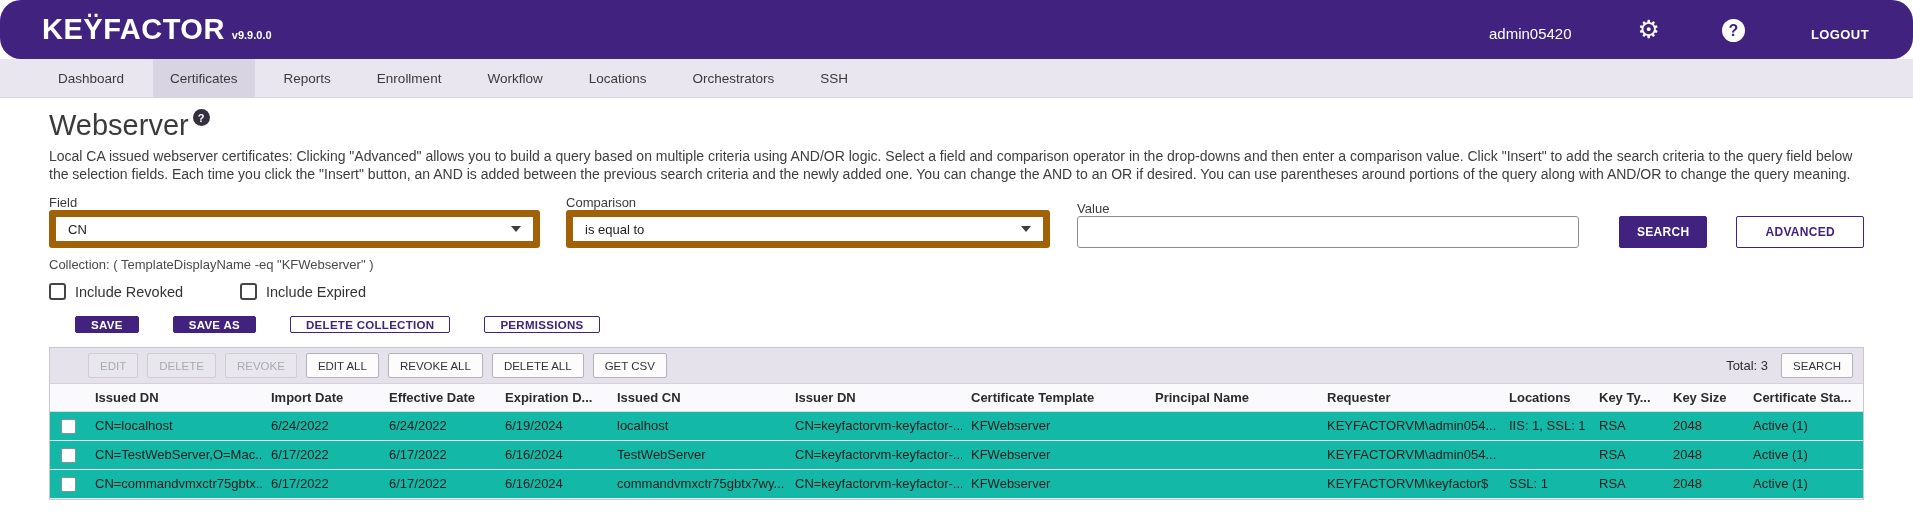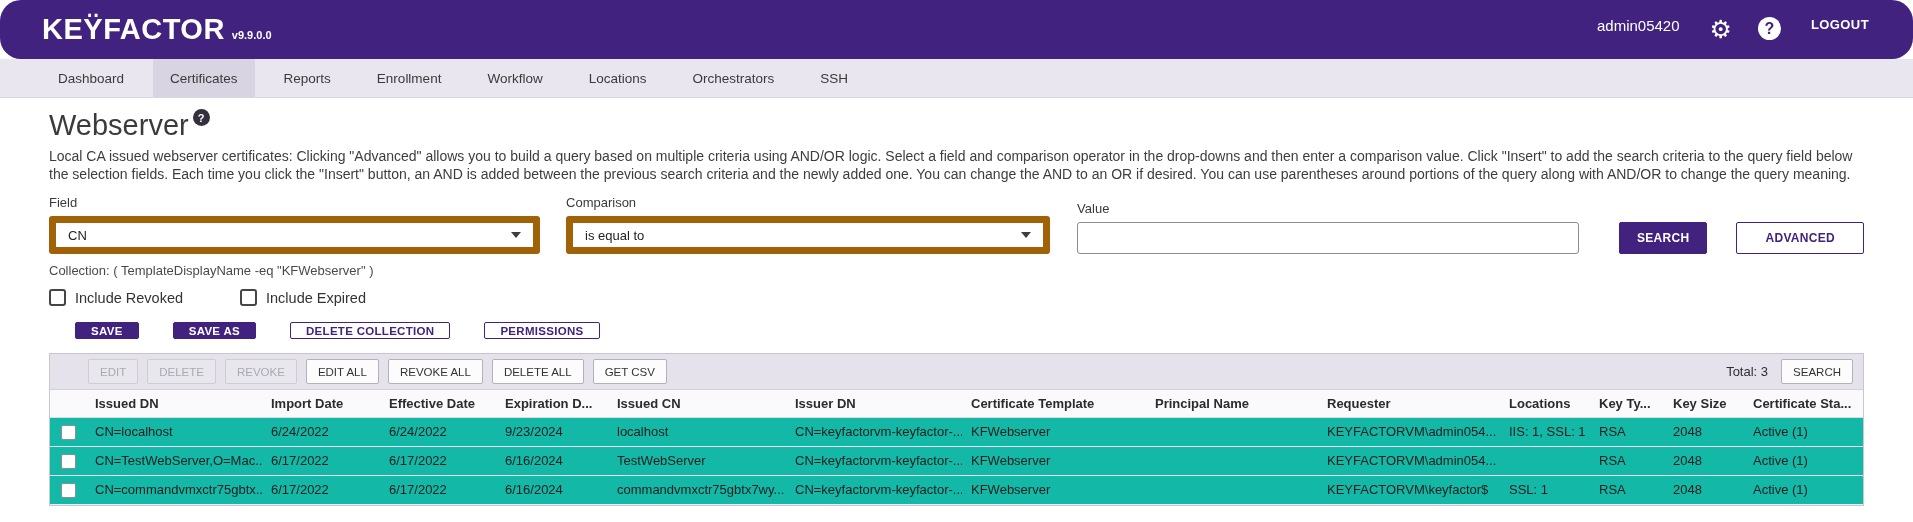--- a/index.html
+++ b/index.html
@@ -5,41 +5,41 @@
   :root { --brand:#41227E; }
   * { margin:0; padding:0; box-sizing:border-box; }
   html,body { width:1913px; height:522px; }
   body { font-family:"Liberation Sans","DejaVu Sans",sans-serif; background:#fff; overflow:hidden; color:#222; }
 
   
   .topbar { height:59px; background:var(--brand); display:flex; align-items:center; padding:0 44px 0 42px;border-radius:21px; }
   .logo-wrap { display:flex; align-items:baseline; color:#fff; }
   .logo { font-size:29px; font-weight:700; letter-spacing:0.5px; cursor:pointer; }
   .version { font-size:11px; font-weight:700; margin-left:7px; }
-  .topbar-right { margin-left:auto; display:flex; align-items:flex-start; color:#fff; }
+  .topbar-right { margin-left:auto; display:flex; align-items:flex-end; color:#fff;gap:36px; }
   .username { font-size:15px; margin-right:30px; cursor:pointer; }
   .gear-icon { font-size:25px; line-height:1; margin-right:26px; cursor:pointer; }
   .help-badge { width:23px; height:23px; border-radius:50%; background:#fff; color:var(--brand); font-size:16px; font-weight:700; display:flex; align-items:center; justify-content:center; margin-right:30px; cursor:pointer; }
   .logout { font-size:13px; font-weight:700; letter-spacing:0.4px; cursor:pointer; }
 
   
   .nav { height:39px; background:#E9E6EF; display:flex; padding-left:41px; border-bottom:1px solid #D9D6E1;gap:12px; }
   .nav-item { display:flex; align-items:center; padding:0 17px; font-size:13.5px; color:#3A3A3A; cursor:pointer; }
   .nav-item.active { background:#D8D4E2; }
 
   
   .content { padding:12px 49px 0; }
   .title-row { display:flex; align-items:flex-start; }
   h1.page-title { font-size:29px; font-weight:400; color:#3B3B3B; line-height:30px; }
   .title-help { width:17px; height:17px; border-radius:50%; background:#35303F; color:#fff; font-size:11px; font-weight:700; display:flex; align-items:center; justify-content:center; margin-left:4px; margin-top:-1px; cursor:pointer; }
   .desc { margin-top:8px; font-size:14px; line-height:17.5px; color:#3D3D3D; }
 
   
   .form-row { margin-top:12px; display:flex; align-items:flex-end; }
-  .fgroup label { display:block; font-size:13px; color:#3A3A3A; margin-bottom:6px; }
+  .fgroup label { display:block; font-size:13px; color:#3A3A3A; }
   .f-field { width:497px; margin-right:26px; }
   .f-comparison { width:490px; margin-right:27px; }
   .f-value { width:508px; margin-right:14px; }
   .selectbox { height:32px; background:#fff; border:7px solid #a16207; border-radius:3px; display:flex; align-items:center; justify-content:space-between; padding:12px 12px; font-size:13px; color:#222; cursor:pointer; }
   .chevron { width:0; height:0; border-left:5px solid transparent; border-right:5px solid transparent; border-top:6px solid #3E3E3E; }
   .textinput { width:100%; height:32px; border:1px solid #8D8B93; border-radius:3px; padding:0 11px; font-size:14.5px; font-family:inherit; color:#222; outline:none; background:#fff; }
   .btn { font-family:inherit; font-size:12px; font-weight:700; letter-spacing:0.3px; border-radius:2px; cursor:pointer; white-space:nowrap;margin-left:26px; }
   .btn-primary { background:var(--brand); border:1px solid var(--brand); color:#fff; }
   .btn-outline { background:#fff; border:1px solid var(--brand); color:var(--brand); }
   .btn-search { height:32px; padding:0 17px; margin-right:3px; }
@@ -222,21 +222,21 @@
 
           </tr>
         </thead>
         <tbody>
 
             <tr>
               <td class="chk-cell"><span class="row-chk"></span></td>
               <td>CN=localhost</td>
               <td>6/24/2022</td>
               <td>6/24/2022</td>
-              <td>9/23/2024</td>
+              <td>6/19/2024</td>
               <td>localhost</td>
               <td>CN=keyfactorvm-keyfactor-...</td>
               <td>KFWebserver</td>
               <td></td>
               <td>KEYFACTORVM\admin054...</td>
               <td>IIS: 1, SSL: 1</td>
               <td>RSA</td>
               <td>2048</td>
               <td>Active (1)</td>
             </tr>

